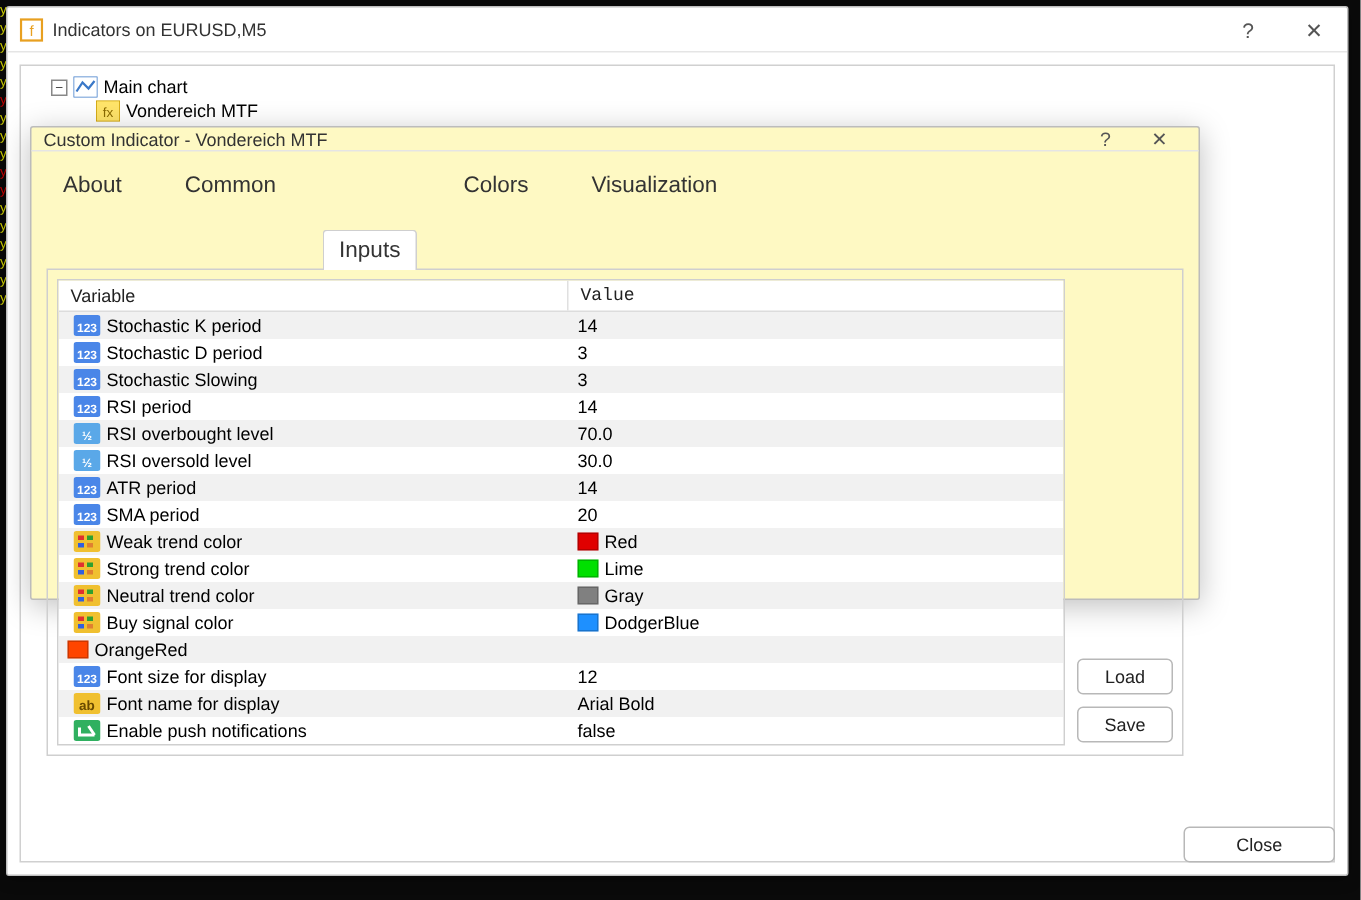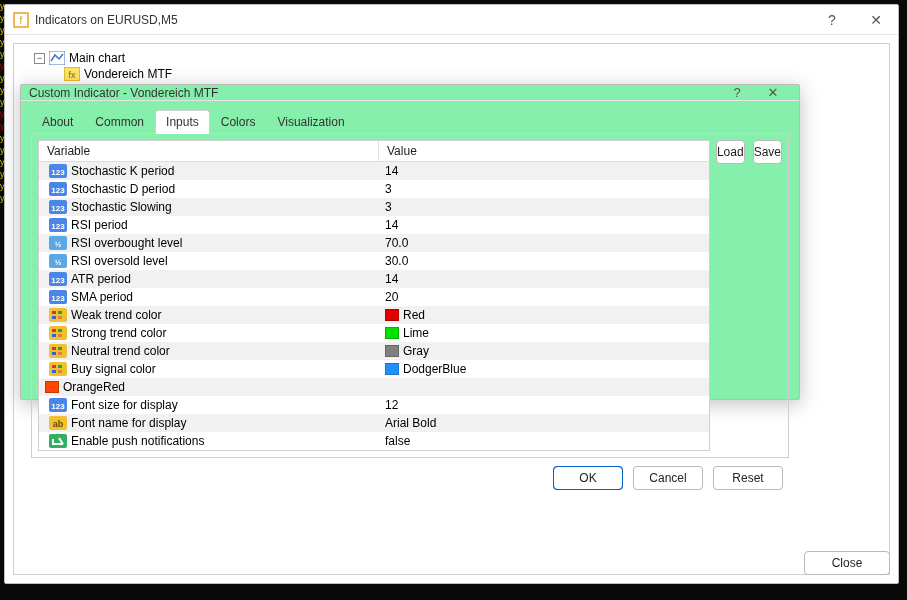--- a/index.html
+++ b/index.html
@@ -27,57 +27,57 @@
   .tree-row { display: flex; align-items: center; gap: 4px; padding: 1px 0; }
   .tree-row.indent1 { padding-left: 14px; }
   .tree-row.indent2 { padding-left: 44px; }
   .tree-toggle { width: 11px; height: 11px; border: 1px solid #888; display: flex; align-items: center; justify-content: center; font-size: 9px; line-height: 1; color: #444; background: #fff; }
   .tree-icon { width: 16px; height: 14px; display: flex; align-items: center; justify-content: center; }
   .right-buttons { width: 86px; display: flex; flex-direction: column; gap: 8px; }
   .btn {
     height: 24px; border: 1px solid #b8b8b8; border-radius: 4px; background: #fff;
     font-size: 12px; display: flex; align-items: center; justify-content: center; color: #222;
   }
-  .footer-close { position: absolute; right: 8px; bottom: 8px; width: 86px; }
+  .footer-close { position: absolute; right: 8px; bottom: 8px; width: 101px; }
 
   .inner-dialog {
     position: absolute; left: 20px; top: 84px; width: 780px; height: 316px;
-    background: #86efac; border: 1px solid #bcbcbc; border-radius: 2px;
+    background: #fef9c3; border: 1px solid #bcbcbc; border-radius: 2px;
     box-shadow: 0 4px 20px rgba(0,0,0,0.25);
     display: flex; flex-direction: column;
   }
   .inner-title {
     height: 28px; display: flex; align-items: center; padding: 0 8px;
     border-bottom: 1px solid #e5e5e5; font-size: 12px; color: #333;
   }
   .inner-title .title-text { flex: 1; }
   .inner-title .ctrl { width: 36px; text-align: center; color: #555; font-size: 13px; }
   .inner-body { flex: 1; padding: 6px 10px 8px 10px; display: flex; flex-direction: column; }
 
-  .tabs { display: flex; font-size: 12px; margin-top: 2px; }
+  .tabs { display: flex; font-size: 15px; margin-top: 2px; gap: 20px; }
   .tab { padding: 4px 10px 5px 10px; color: #333; border: 1px solid transparent; border-bottom: none; position: relative; top: 1px; }
-  .tab.active { border-color: #cfcfcf; background: #fff; border-top-left-radius: 3px; border-top-right-radius: 3px; z-index: 2; }
+  .tab.active { border-color: #cfcfcf; background: #fff; border-top-left-radius: 3px; border-top-right-radius: 3px; z-index: 2; margin-top: 43px; }
   .tab-content { flex: 1; border: 1px solid #cfcfcf; display: flex; gap: 8px; padding: 6px; }
 
   .grid-wrap { flex: 1; border: 1px solid #cfcfcf; display: flex; flex-direction: column; font-size: 12px; overflow: hidden; }
   .grid-head { display: flex; background: #fff; border-bottom: 1px solid #dcdcdc; }
   .grid-head div { padding: 3px 8px; color: #222; }
   .col-var { width: 340px; border-right: 1px solid #e0e0e0; }
-  .col-val { flex: 1; }
+  .col-val { flex: 1; font-family: Liberation Mono, monospace; }
   .grid-body { flex: 1; overflow: auto; }
   .grid-row { display: flex; border-bottom: 0px solid #eee; height: 18px; align-items: center; }
   .grid-row:nth-child(odd) { background: #f1f1f1; }
   .grid-row:nth-child(even) { background: #ffffff; }
   .grid-row .cell-var { width: 340px; display: flex; align-items: flex-start; gap: 4px; padding-left: 10px; }
   .grid-row .cell-val { flex: 1; display: flex; align-items: center; gap: 4px; padding-left: 6px; }
   .type-icon { width: 18px; height: 14px; display: flex; align-items: center; justify-content: center; }
   .type-icon svg { display: block; }
   .swatch { width: 14px; height: 12px; border: 1px solid rgba(0,0,0,0.2); }
 
-  .side-buttons { width: 64px; display: flex; flex-direction: row; justify-content: flex-end; gap: 8px; padding-bottom: 2px; }
+  .side-buttons { width: 64px; display: flex; flex-direction: column; justify-content: flex-end; gap: 8px; padding-bottom: 2px; }
   .dlg-footer { display: flex; justify-content: flex-end; gap: 10px; padding: 8px 6px 2px 6px; }
   .dlg-footer .btn { width: 70px; }
   .btn.primary { border-color: #0a64c8; outline: 1px solid #0a64c8; outline-offset: -1px; }
 </style>
 </head>
 <body>
 
 <div class="bgnoise">
   <div class="bgcol" style="left:0">
       <span class="y">y</span>
@@ -396,19 +396,14 @@
                 <span>false</span>
               </div>
             </div>
           </div>
       </div>
       <div class="side-buttons">
         <div class="btn">Load</div>
         <div class="btn">Save</div>
       </div>
     </div>
-    <div class="dlg-footer">
-      <div class="btn primary">OK</div>
-      <div class="btn">Cancel</div>
-      <div class="btn">Reset</div>
-    </div>
   </div>
 </div>
 
 </body></html>

